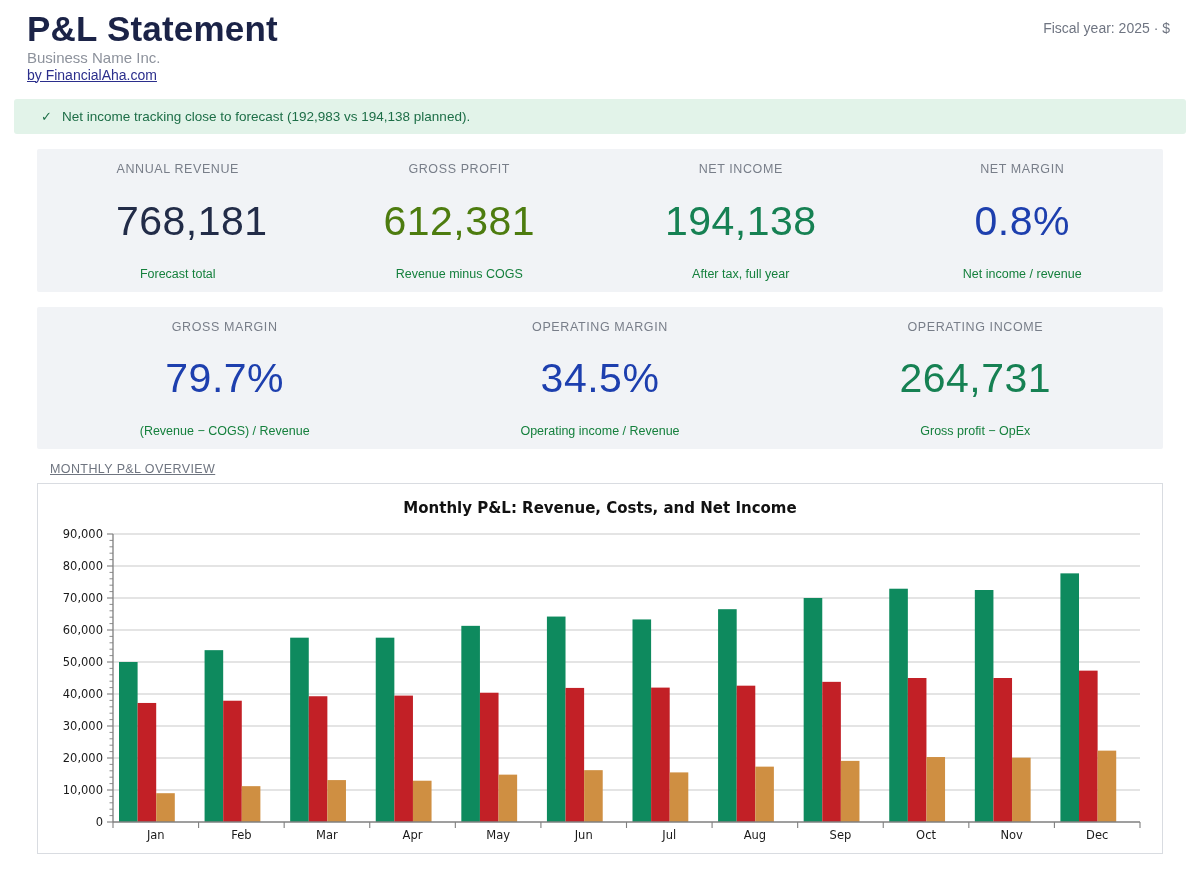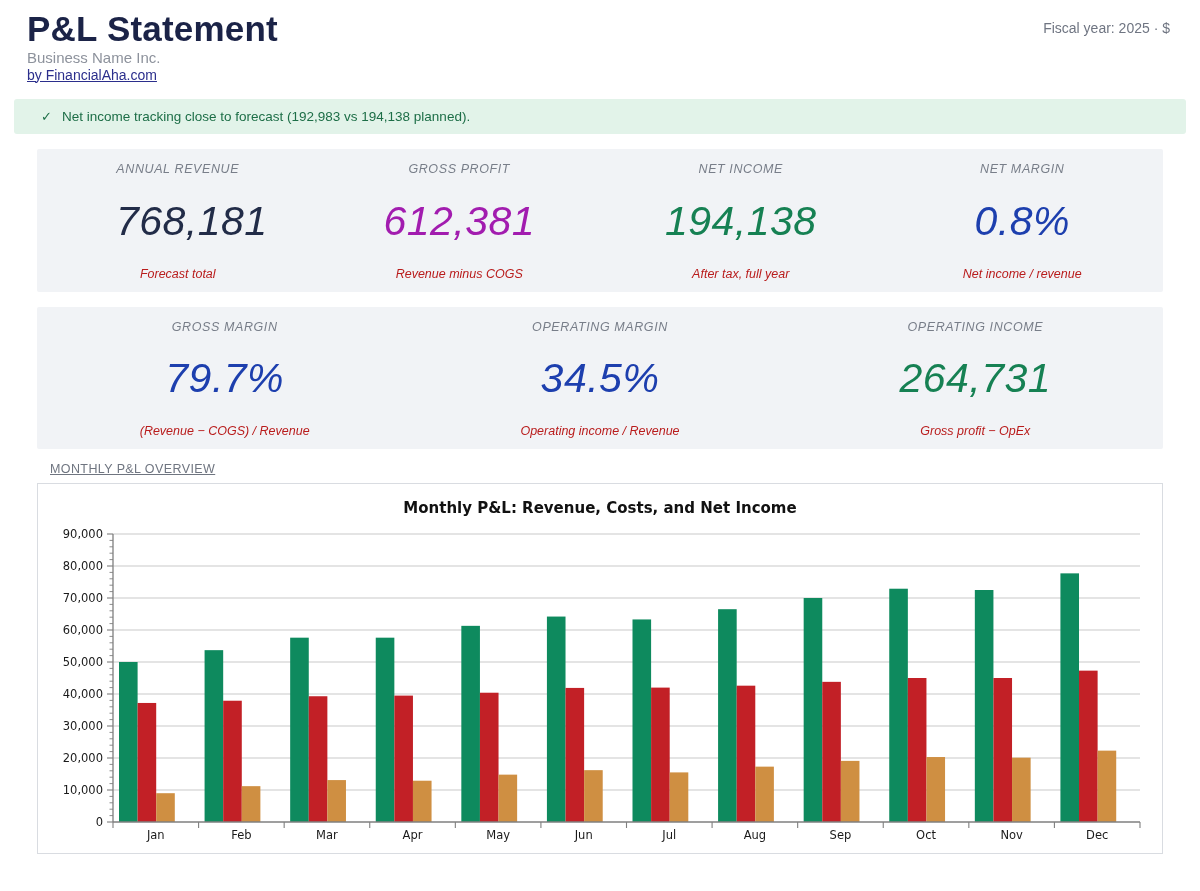--- a/index.html
+++ b/index.html
@@ -26,35 +26,34 @@
   }
   .banner {
     margin: 15px 14px 0 14px; height: 35px; background: #e2f3e9;
     border-radius: 3px; display: flex; align-items: center;
     padding-left: 27px; color: #1d6e47; font-size: 13.5px;
   }
   .banner .check { margin-right: 10px; font-size: 13px; }
   .kpi-row {
     margin: 15px 37px 0 37px; background: #f1f3f6; border-radius: 2px;
     display: flex;
-    font-style: italic;
   }
   .kpi-row.row1 { height: 143px; }
   .kpi-row.row2 { height: 142px; }
   .kpi-card {
     flex: 1; display: flex; flex-direction: column; align-items: center;
     justify-content: space-between; padding: 13px 6px 11px 6px; text-align: center;
   }
   .kpi-label {
     font-size: 12.5px; color: #787e89; letter-spacing: 0.6px;
   }
   .kpi-value {
     font-size: 41px; color: #222c48; line-height: 1; letter-spacing: 0.5px;
   }
-  .kpi-sub { font-size: 12.5px; color: #b91c1c; }
+  .kpi-sub { font-size: 12.5px; color: #15803d; }
   .section-label {
     margin: 13px 0 7px 50px; font-size: 12.5px; color: #6f7580;
     letter-spacing: 0.4px;
     text-decoration: underline;
   }
   .chart-card {
     position: relative; margin: 0 37px; width: 1126px; height: 371px;
     background: #ffffff; border: 1px solid #d9dce1;
   }
   .chart-title {
@@ -80,21 +79,21 @@
 </div>
 
 <div class="kpi-row row1">
   <div class="kpi-card">
     <div class="kpi-label">ANNUAL REVENUE</div>
     <div class="kpi-value" style="color: rgb(34, 44, 72); margin-left: 28px;">768,181</div>
     <div class="kpi-sub">Forecast total</div>
   </div>
   <div class="kpi-card">
     <div class="kpi-label">GROSS PROFIT</div>
-    <div class="kpi-value" style="color: #a21caf;">612,381</div>
+    <div class="kpi-value" style="color: #4d7c0f;">612,381</div>
     <div class="kpi-sub">Revenue minus COGS</div>
   </div>
   <div class="kpi-card">
     <div class="kpi-label">NET INCOME</div>
     <div class="kpi-value" style="color: rgb(22, 129, 83);">194,138</div>
     <div class="kpi-sub">After tax, full year</div>
   </div>
   <div class="kpi-card">
     <div class="kpi-label">NET MARGIN</div>
     <div class="kpi-value" style="color: rgb(29, 63, 174);">0.8%</div>

